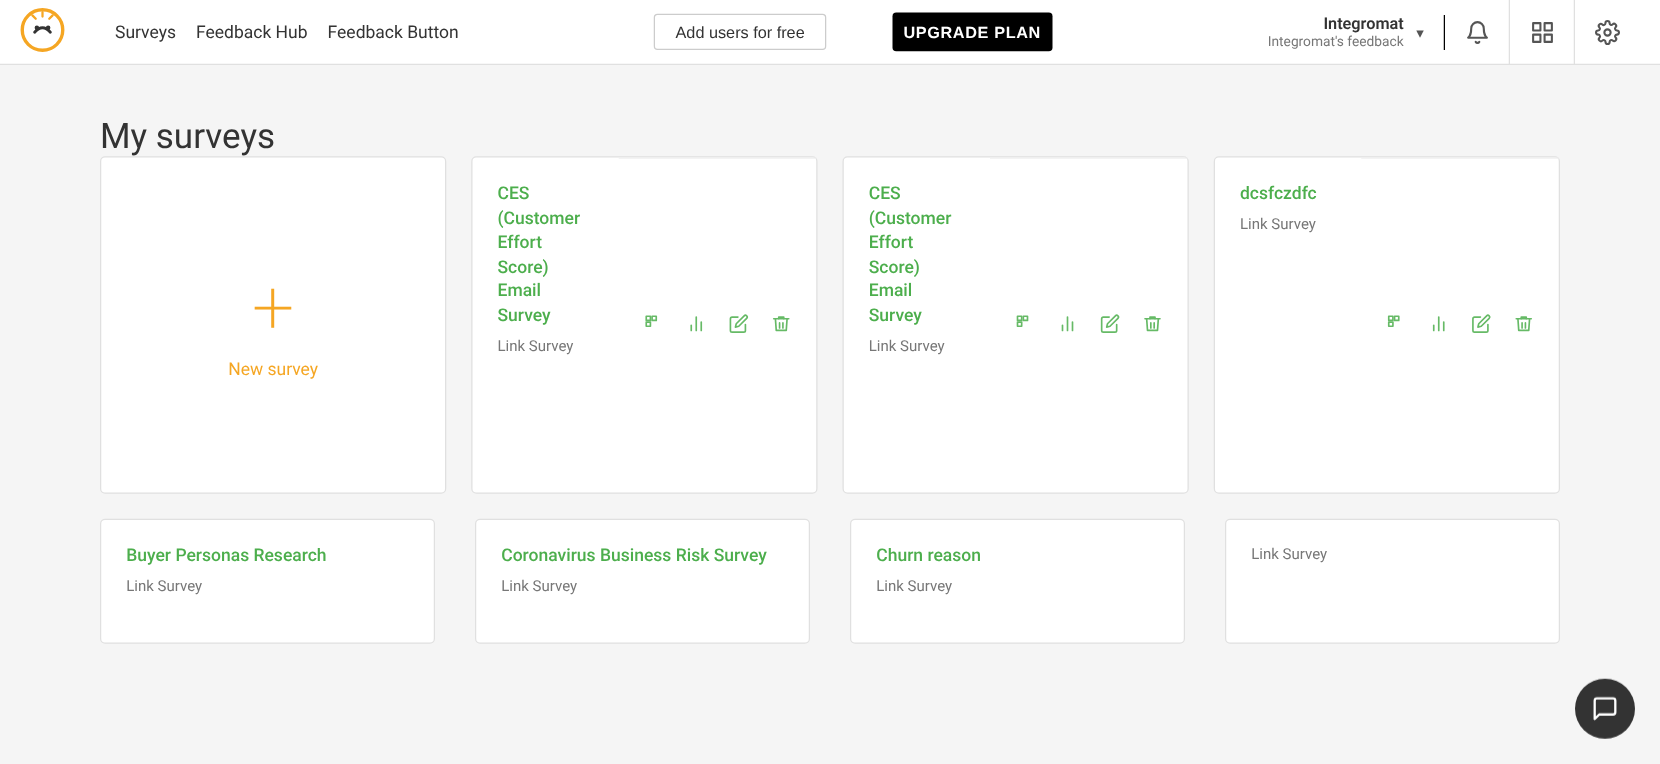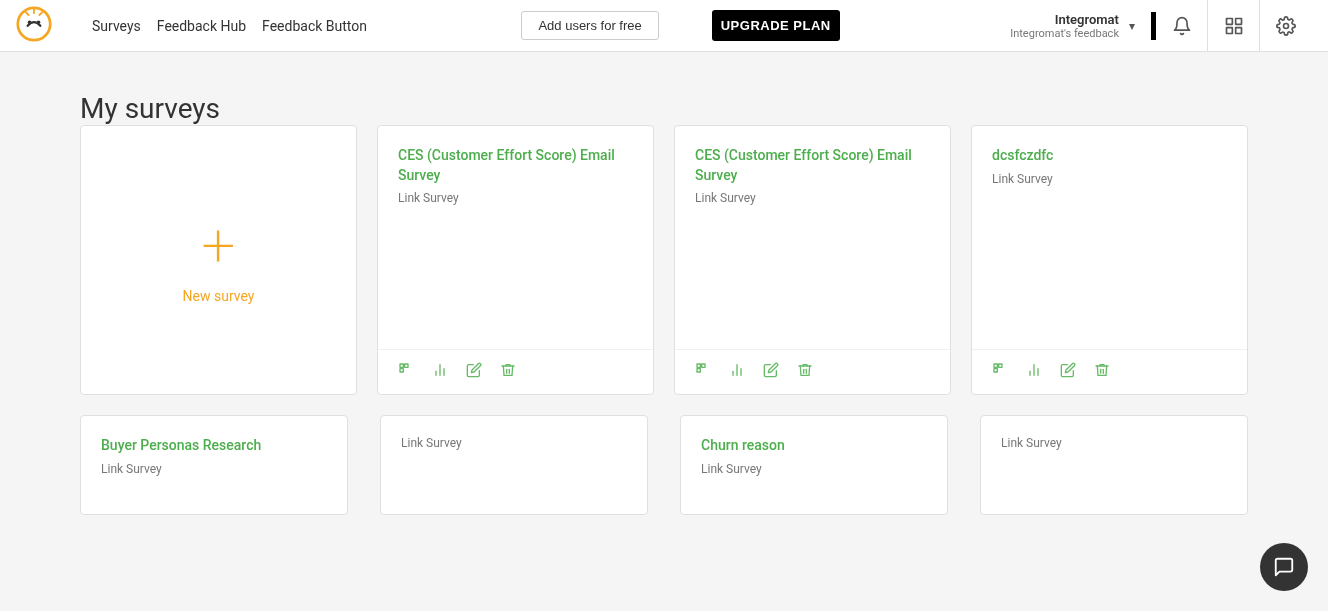--- a/index.html
+++ b/index.html
@@ -65,21 +65,21 @@
       display: flex;
       align-items: center;
       gap: 0;
       margin-left: auto;
     }
     .user-info {
       display: flex;
       align-items: center;
       gap: 6px;
       padding: 0 16px;
-      border-right: 5px solid #000000;
+      border-right: 1px solid #000000;
       cursor: pointer;
       justify-content: space-between;
     }
     .user-info-text { text-align: right; }
     .user-name { font-size: 13px; font-weight: 600; color: #333; }
     .user-sub { font-size: 11px; color: #777; }
     .icon-btn {
       width: 52px;
       height: 52px;
       display: flex;
@@ -108,21 +108,21 @@
       grid-template-columns: repeat(4, 1fr);
       gap: 20px;
     }
 
     .survey-card {
       background: #fff;
       border: 1px solid #e0e0e0;
       border-radius: 4px;
       min-height: 270px;
       display: flex;
-      flex-direction: column;
+      flex-direction: row;
       cursor: pointer;
       position: relative;
     }
 
     .new-survey-card {
       display: flex;
       flex-direction: column;
       align-items: center;
       justify-content: center;
       cursor: pointer;
@@ -392,20 +392,21 @@
     </div>
 
   </div>
 
   <div class="survey-grid" style="margin-top:20px;gap:32px;">
     <div class="survey-card-bottom">
       <div class="survey-card-title">Buyer Personas Research</div>
       <div class="survey-card-type">Link Survey</div>
     </div>
     <div class="survey-card-bottom">
+      <div class="survey-card-title">Coronavirus Business Risk Survey</div>
       <div class="survey-card-type">Link Survey</div>
     </div>
     <div class="survey-card-bottom">
       <div class="survey-card-title">Churn reason</div>
       <div class="survey-card-type">Link Survey</div>
     </div>
     <div class="survey-card-bottom">
       <div class="survey-card-type">Link Survey</div>
     </div>
   </div>

